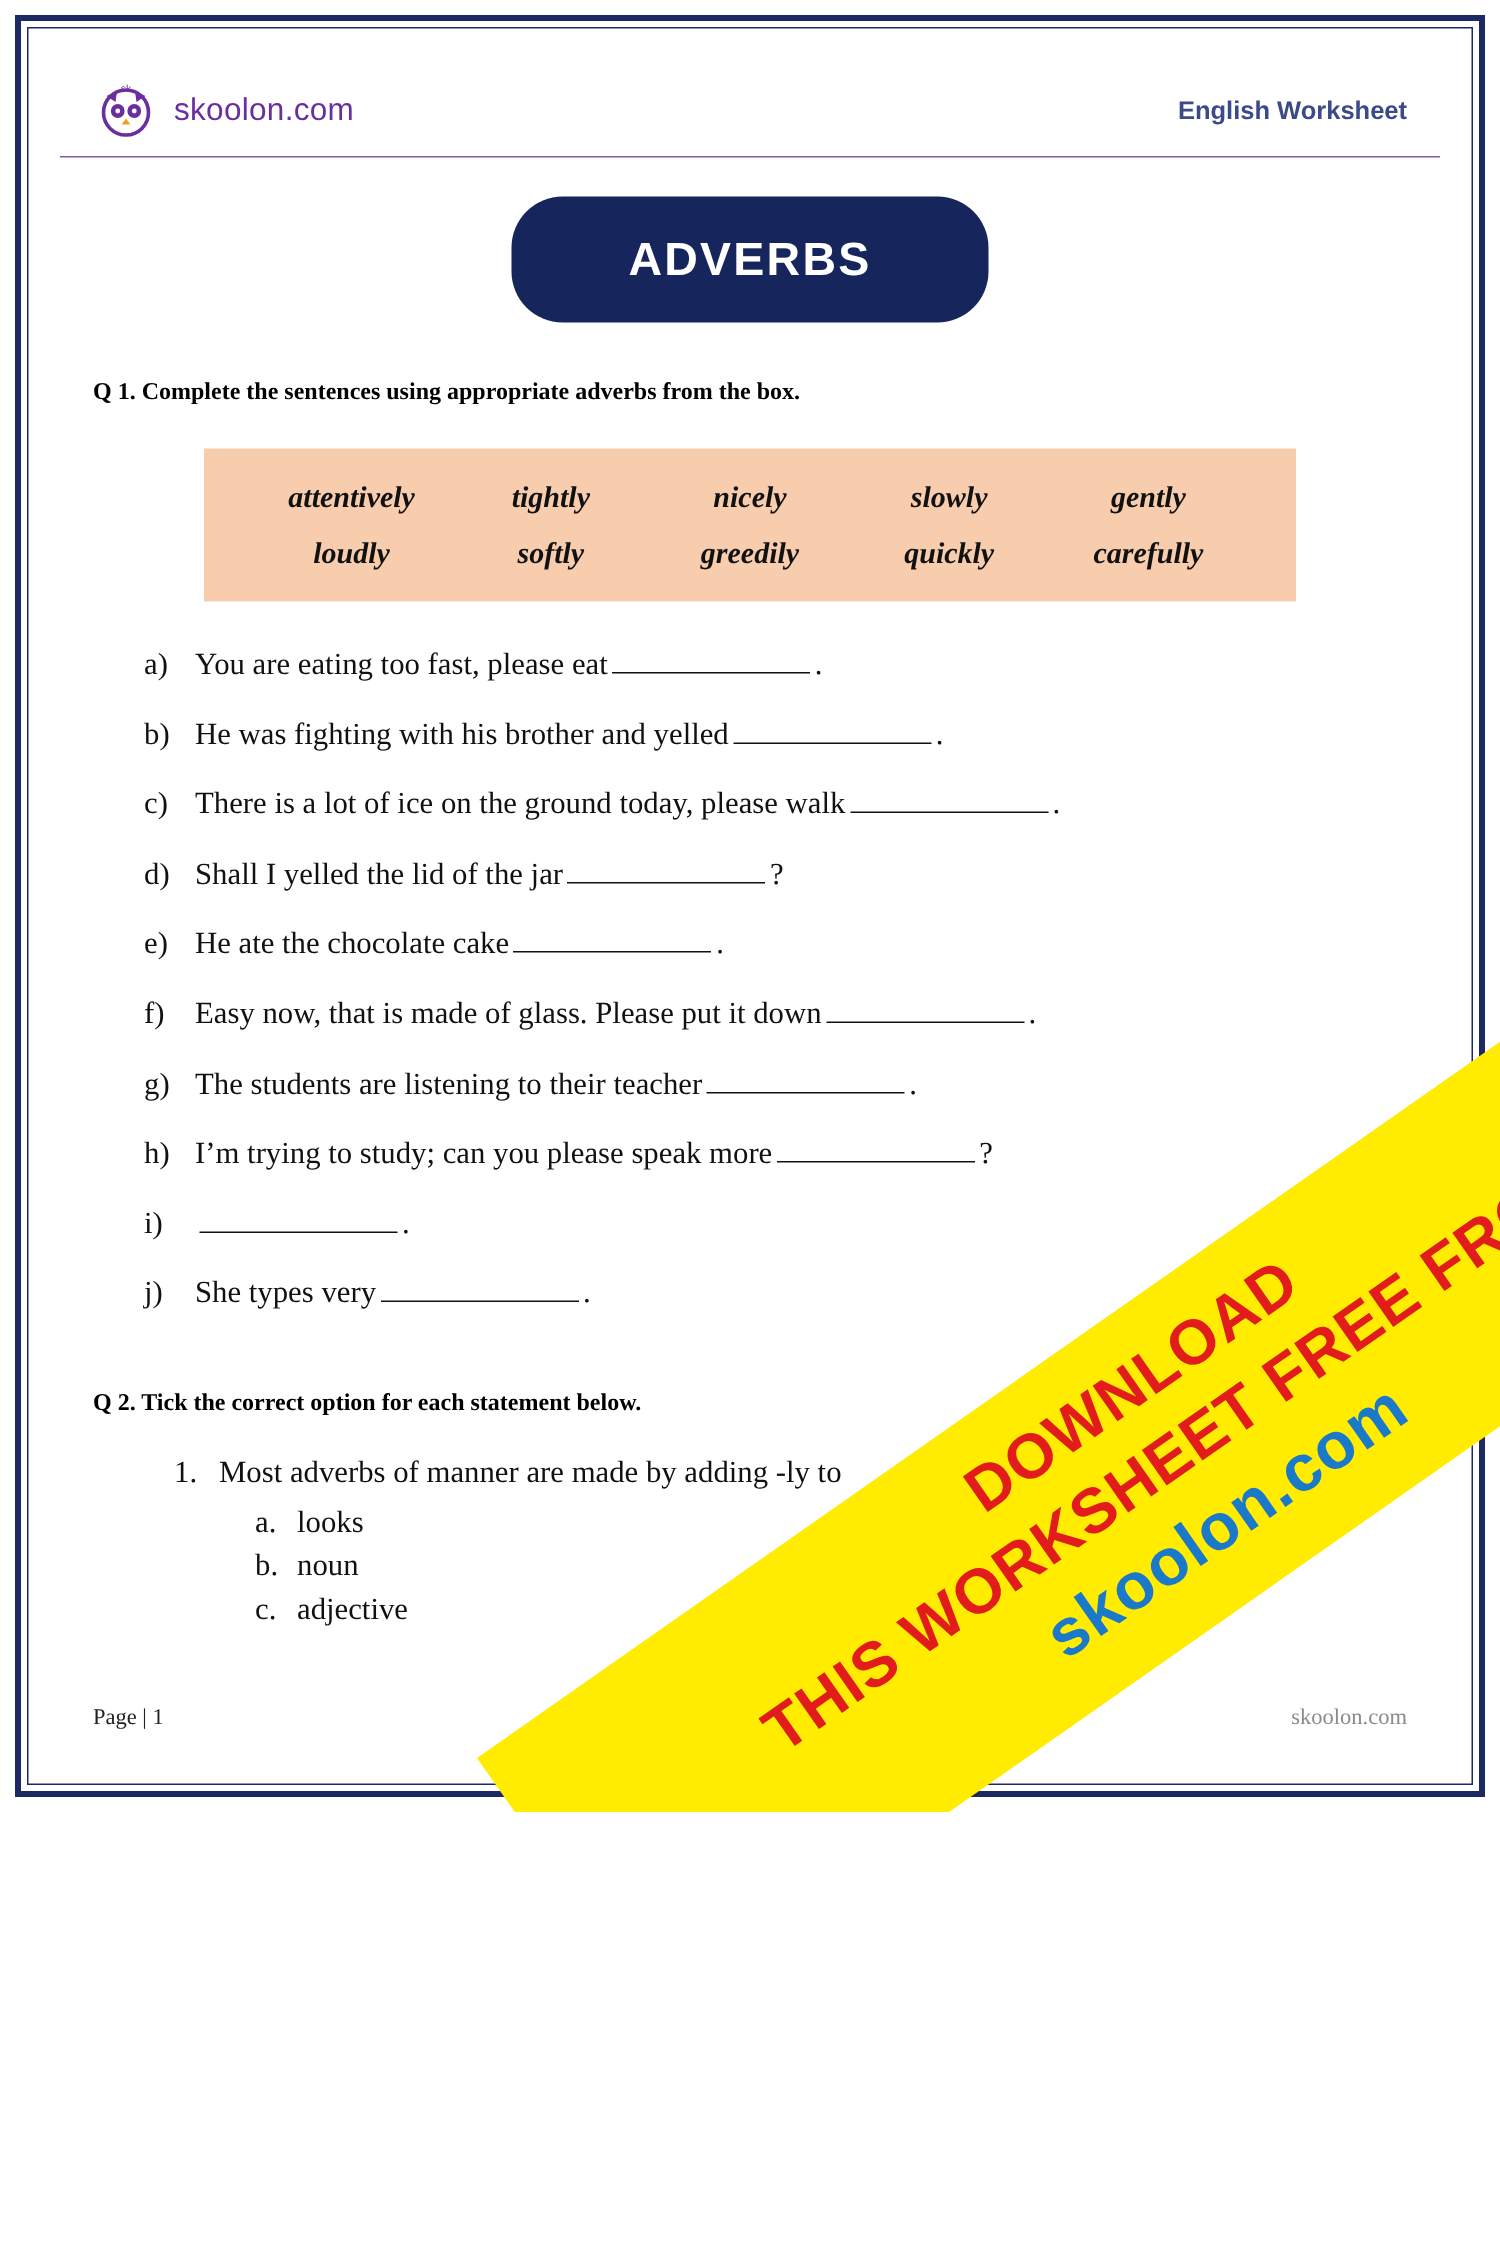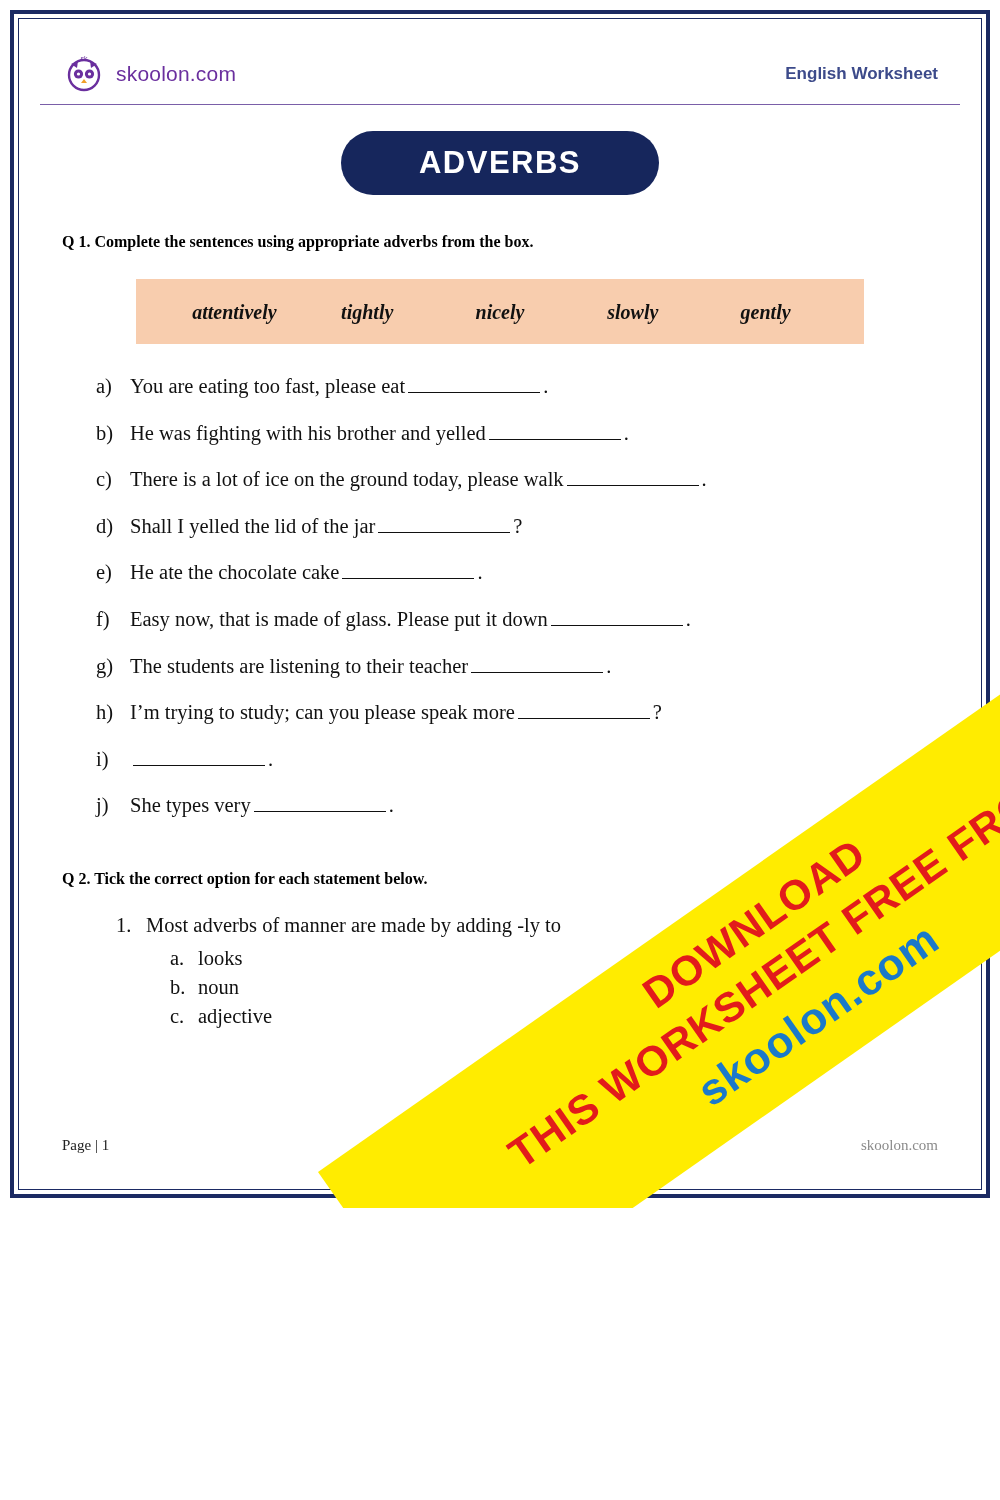--- a/index.html
+++ b/index.html
@@ -69,21 +69,21 @@
     justify-content: center;
     margin-top: 26px;
   }
   .title-pill {
     background: #16265c;
     color: #ffffff;
     font-family: "Liberation Sans", sans-serif;
     font-weight: bold;
     font-size: 31px;
     letter-spacing: 1.5px;
-    padding: 14px 78px;
+    padding: 24px 78px;
     border-radius: 34px;
   }
 
   
   .q-heading {
     font-family: "Liberation Serif", serif;
     font-weight: bold;
     font-size: 16px;
     color: #000;
     margin: 38px 0 0 22px;
@@ -249,20 +249,27 @@
     <div class="q-heading">Q 1. Complete the sentences using appropriate adverbs from the box.</div>
 
     <div class="word-box">
       <div class="word-row">
         <span class="word">attentively</span>
         <span class="word">tightly</span>
         <span class="word">nicely</span>
         <span class="word">slowly</span>
         <span class="word">gently</span>
       </div>
+      <div class="word-row">
+        <span class="word">loudly</span>
+        <span class="word">softly</span>
+        <span class="word">greedily</span>
+        <span class="word">quickly</span>
+        <span class="word">carefully</span>
+      </div>
     </div>
 
     <div class="items">
 
       <div class="item">
         <span class="item-label">a)</span>
         <span class="item-text">You are eating too fast, please eat</span>
         <span class="blank"></span>
         <span>.</span>
       </div>

